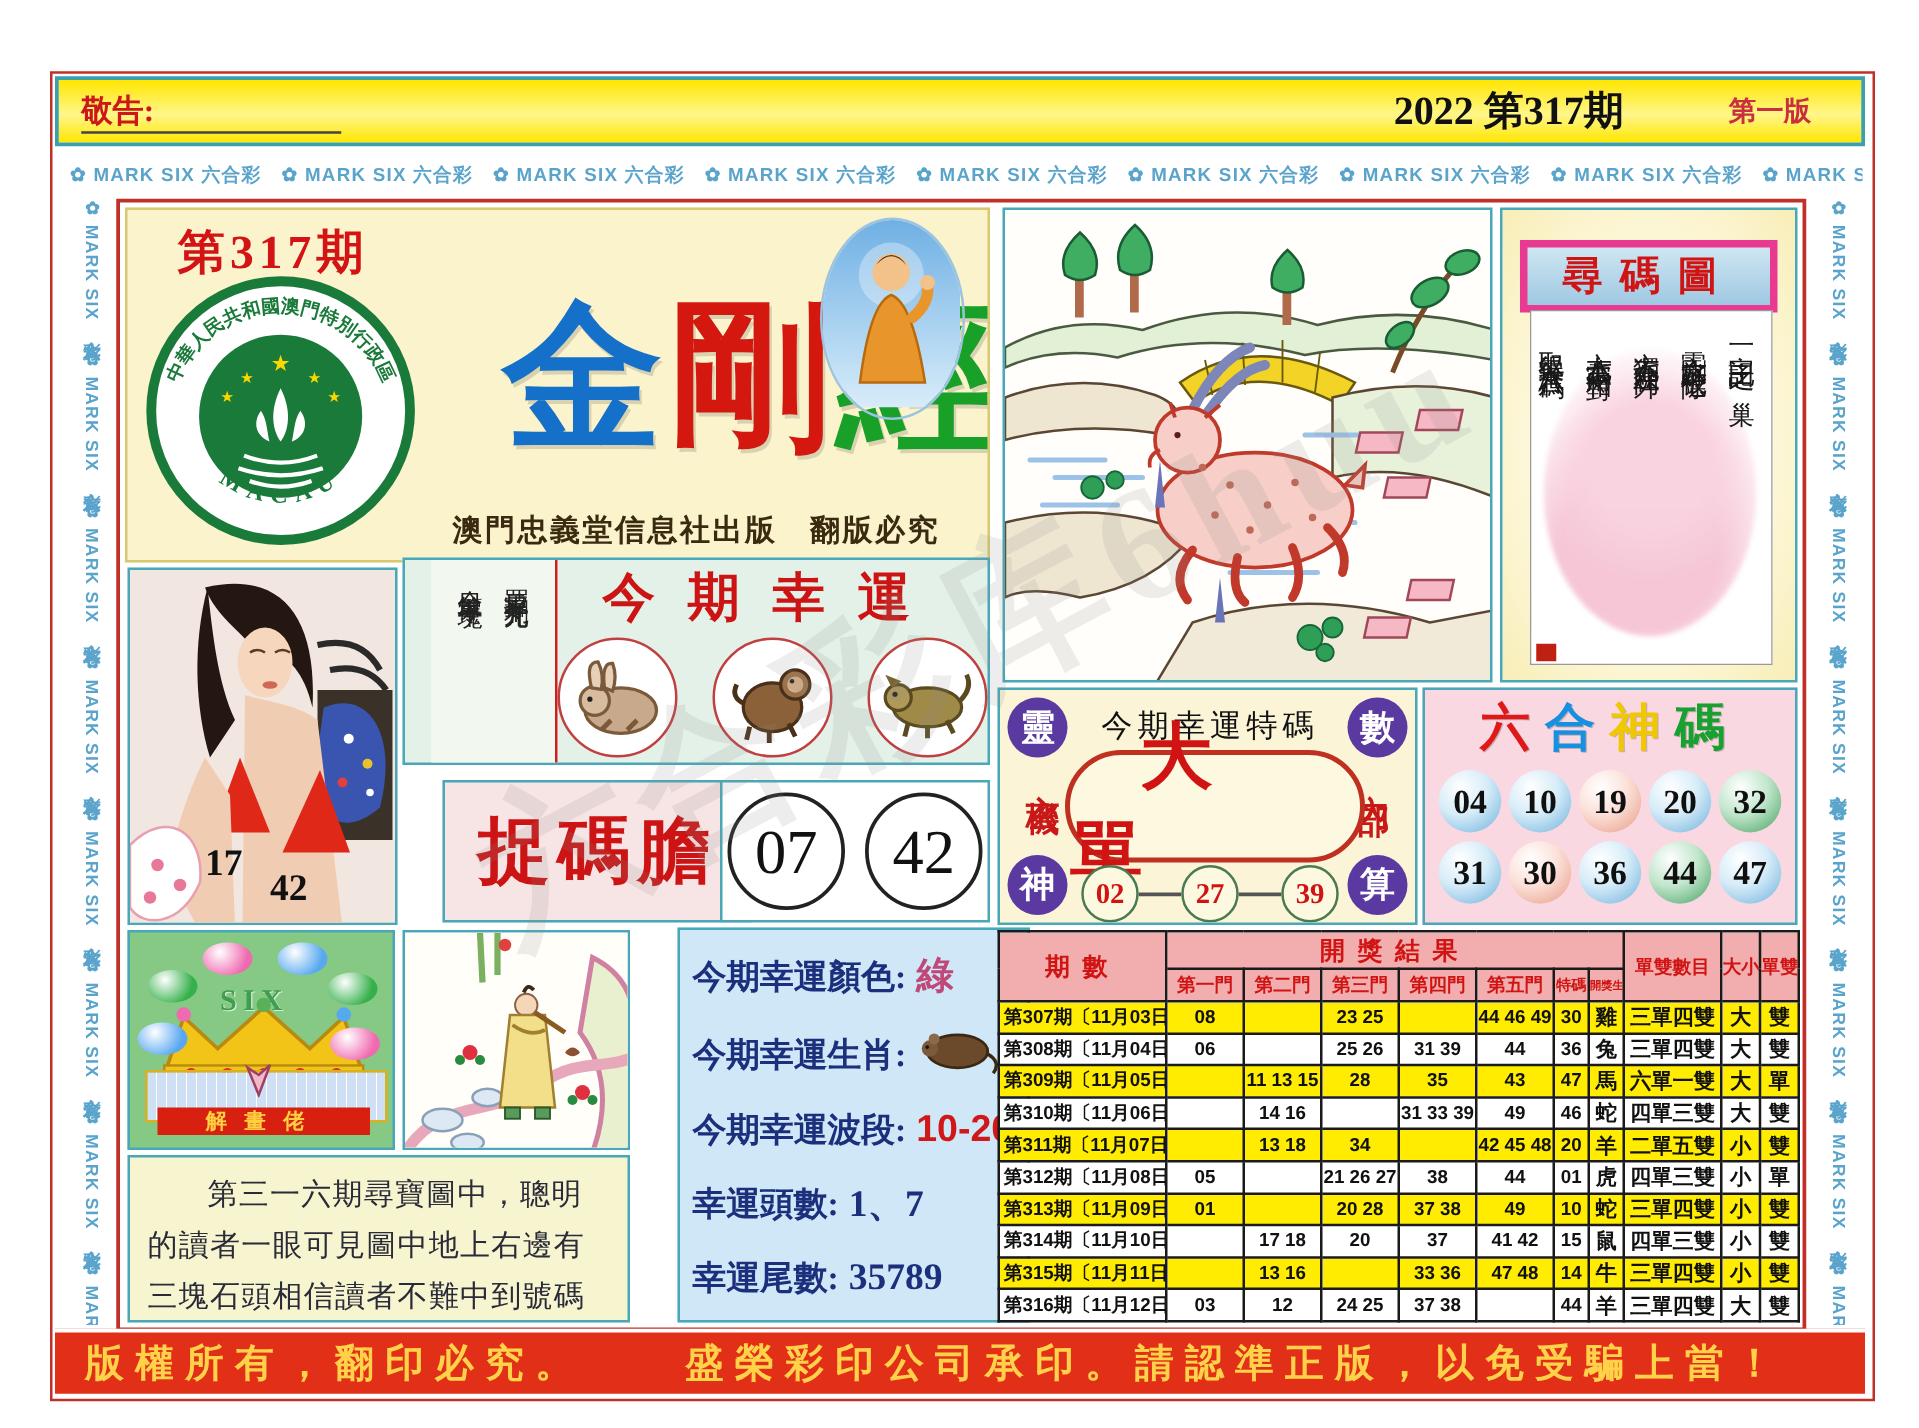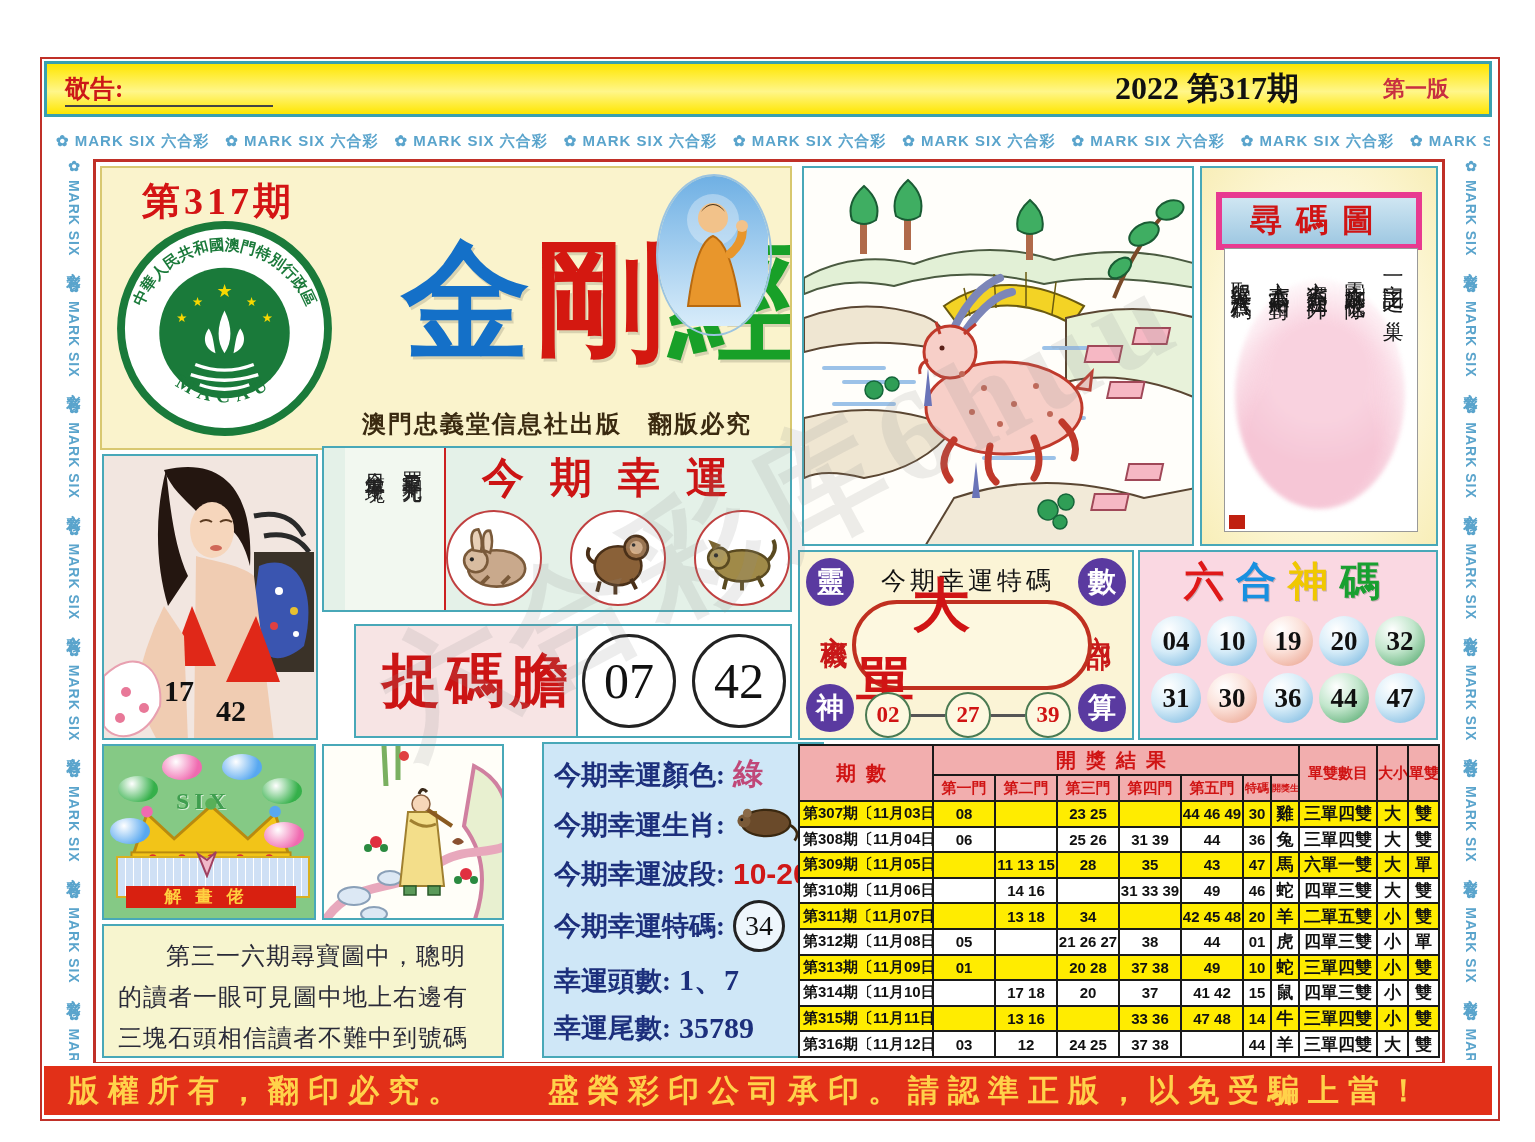--- a/index.html
+++ b/index.html
@@ -350,24 +350,20 @@
               <ellipse cx="30" cy="18" rx="22" ry="12" fill="#6a4a2a" stroke="#3a2810" stroke-width="2"></ellipse>
               <circle cx="10" cy="16" r="6" fill="#7a5a38"></circle>
               <circle cx="13" cy="9" r="4" fill="#8a6a48"></circle>
               <circle cx="8" cy="15" r="1.3" fill="#111"></circle>
               <path d="M52,20 q10,6 4,14" stroke="#3a2810" stroke-width="2.5" fill="none"></path>
             </svg></span>
         </div>
         <div class="llist-row">
           <span class="llist-label">今期幸運波段:</span>
           <span class="llist-val val-wave">10-20</span>
-        </div>
-        <div class="llist-row">
-          <span class="llist-label">今期幸運特碼:</span>
-          <span class="val-circle">34</span>
         </div>
         <div class="llist-row">
           <span class="llist-label">幸運頭數:</span>
           <span class="llist-val val-plain">1、7</span>
         </div>
         <div class="llist-row">
           <span class="llist-label">幸運尾數:</span>
           <span class="llist-val val-plain">35789</span>
         </div>
       </div>

